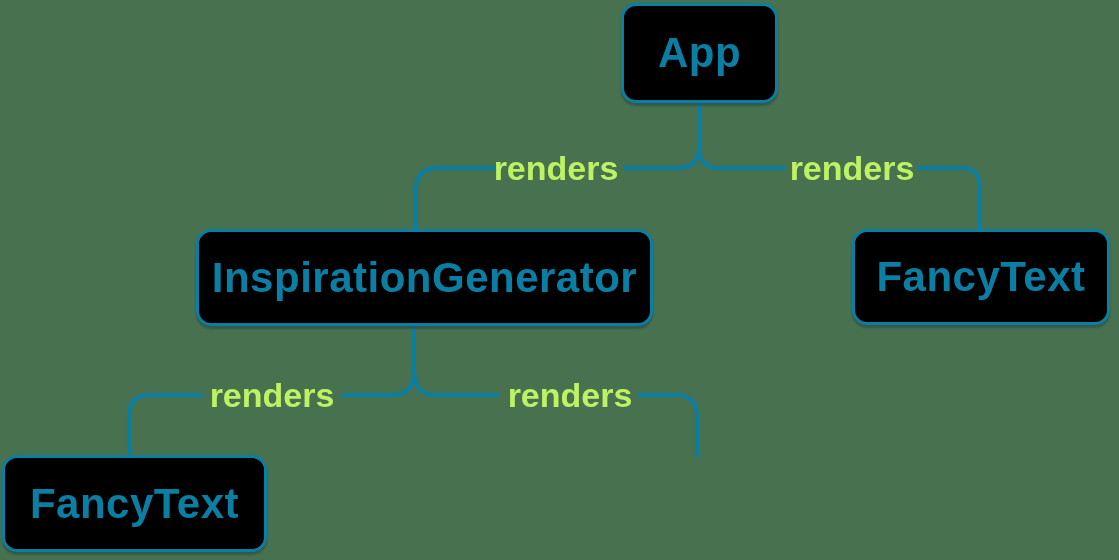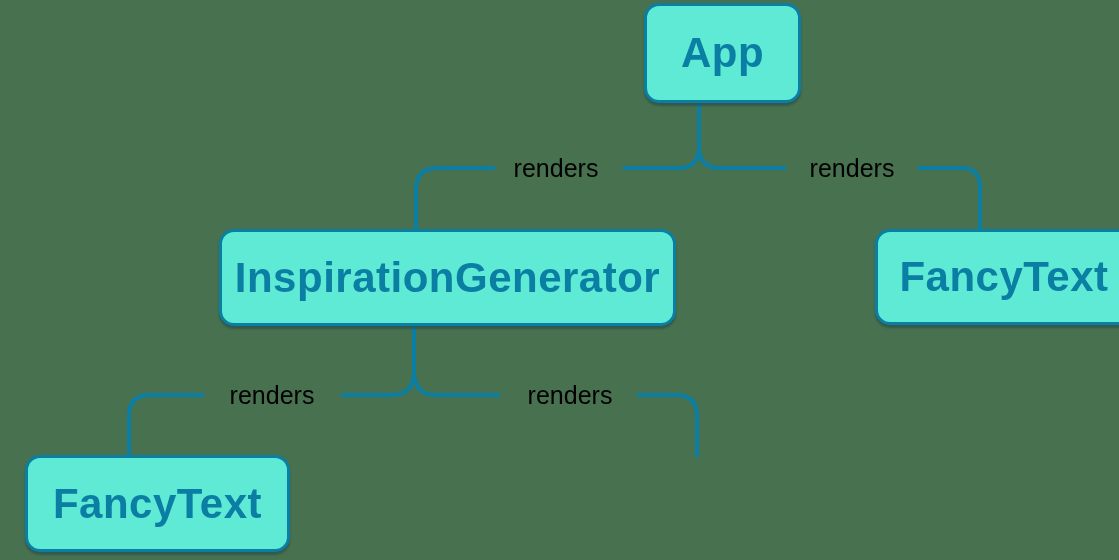--- a/index.html
+++ b/index.html
@@ -24,40 +24,39 @@
   }
   .edges path {
     fill: none;
     stroke: #0B7EA4;
     stroke-width: 4;
     stroke-linecap: butt;
   }
   .node {
     position: absolute;
     box-sizing: border-box;
-    background: #5eead4;
+    background: #000000;
     border: 3px solid #0B7EA4;
     border-radius: 15px;
     display: flex;
     align-items: center;
     justify-content: center;
     color: #0B7EA4;
     font-size: 42px;
     font-weight: 600;
     letter-spacing: 0.5px;
     box-shadow: 0 3px 2px rgba(15, 45, 70, 0.35);
     white-space: nowrap;
-    margin-left: 23px;
   }
   .edge-label {
     position: absolute;
     transform: translate(-50%, -50%);
-    color: #000000;
-    font-size: 25px;
-    font-weight: 400;
+    color: #bef264;
+    font-size: 34px;
+    font-weight: 700;
     line-height: 1;
     white-space: nowrap;
   }
 </style>
 </head>
 <body>
 
 <div class="stage">
 
   <svg class="edges" viewBox="0 0 1119 560" xmlns="http://www.w3.org/2000/svg">

